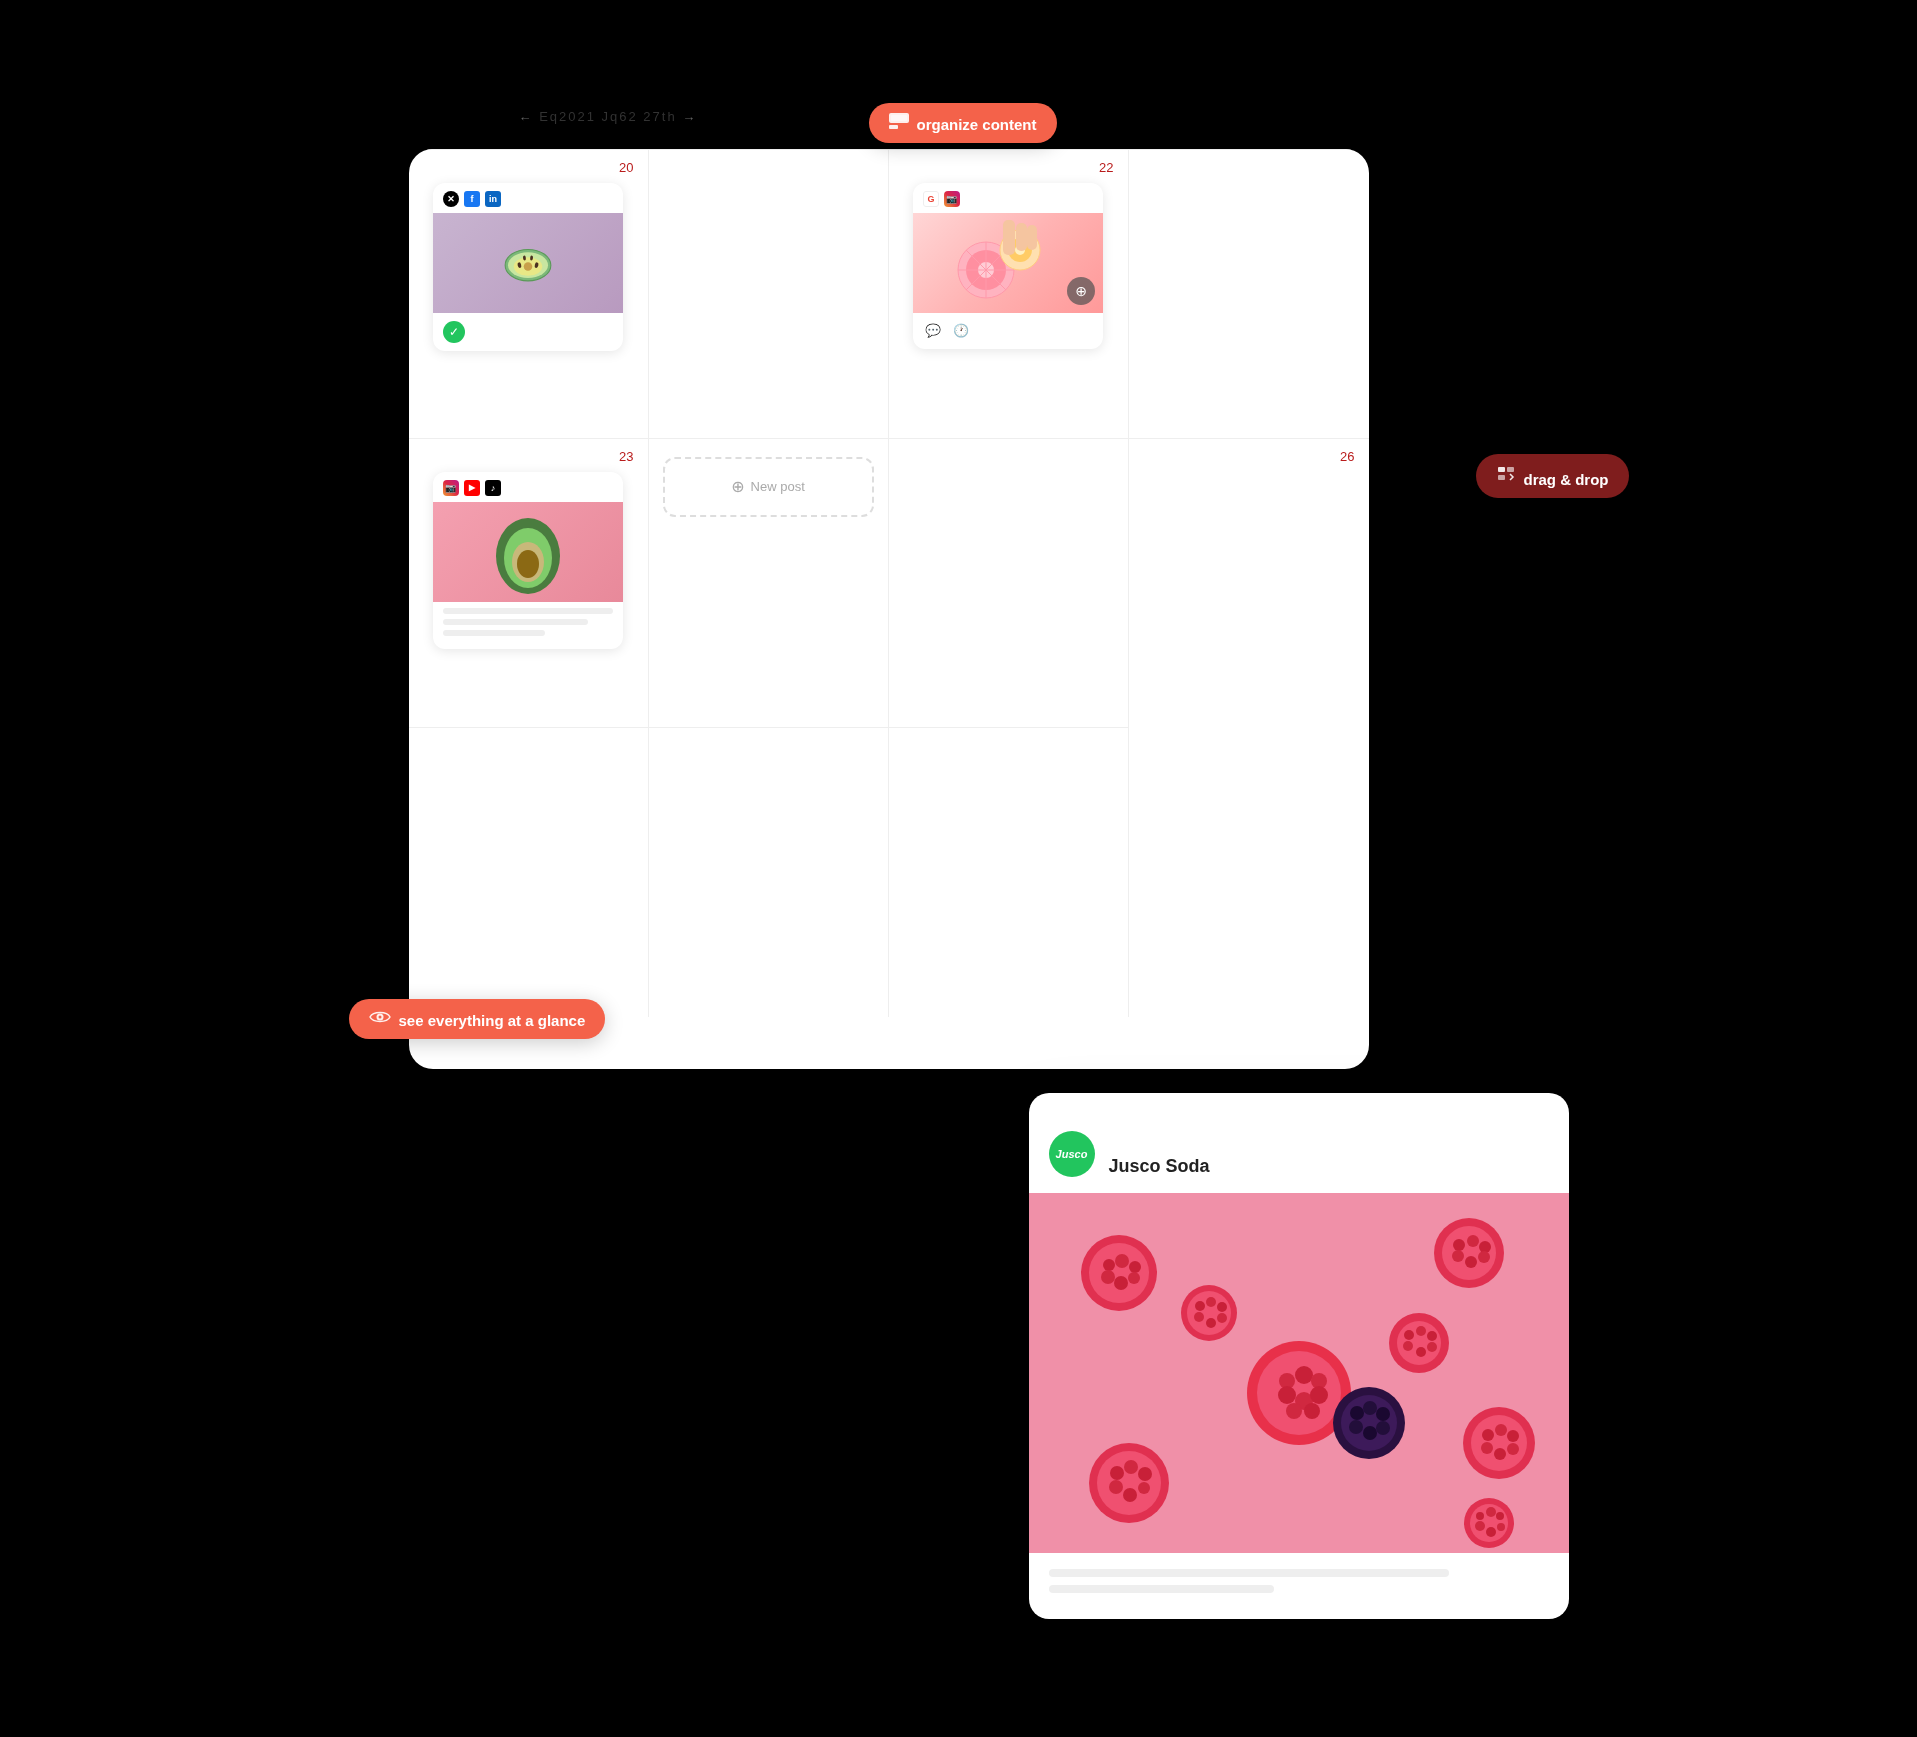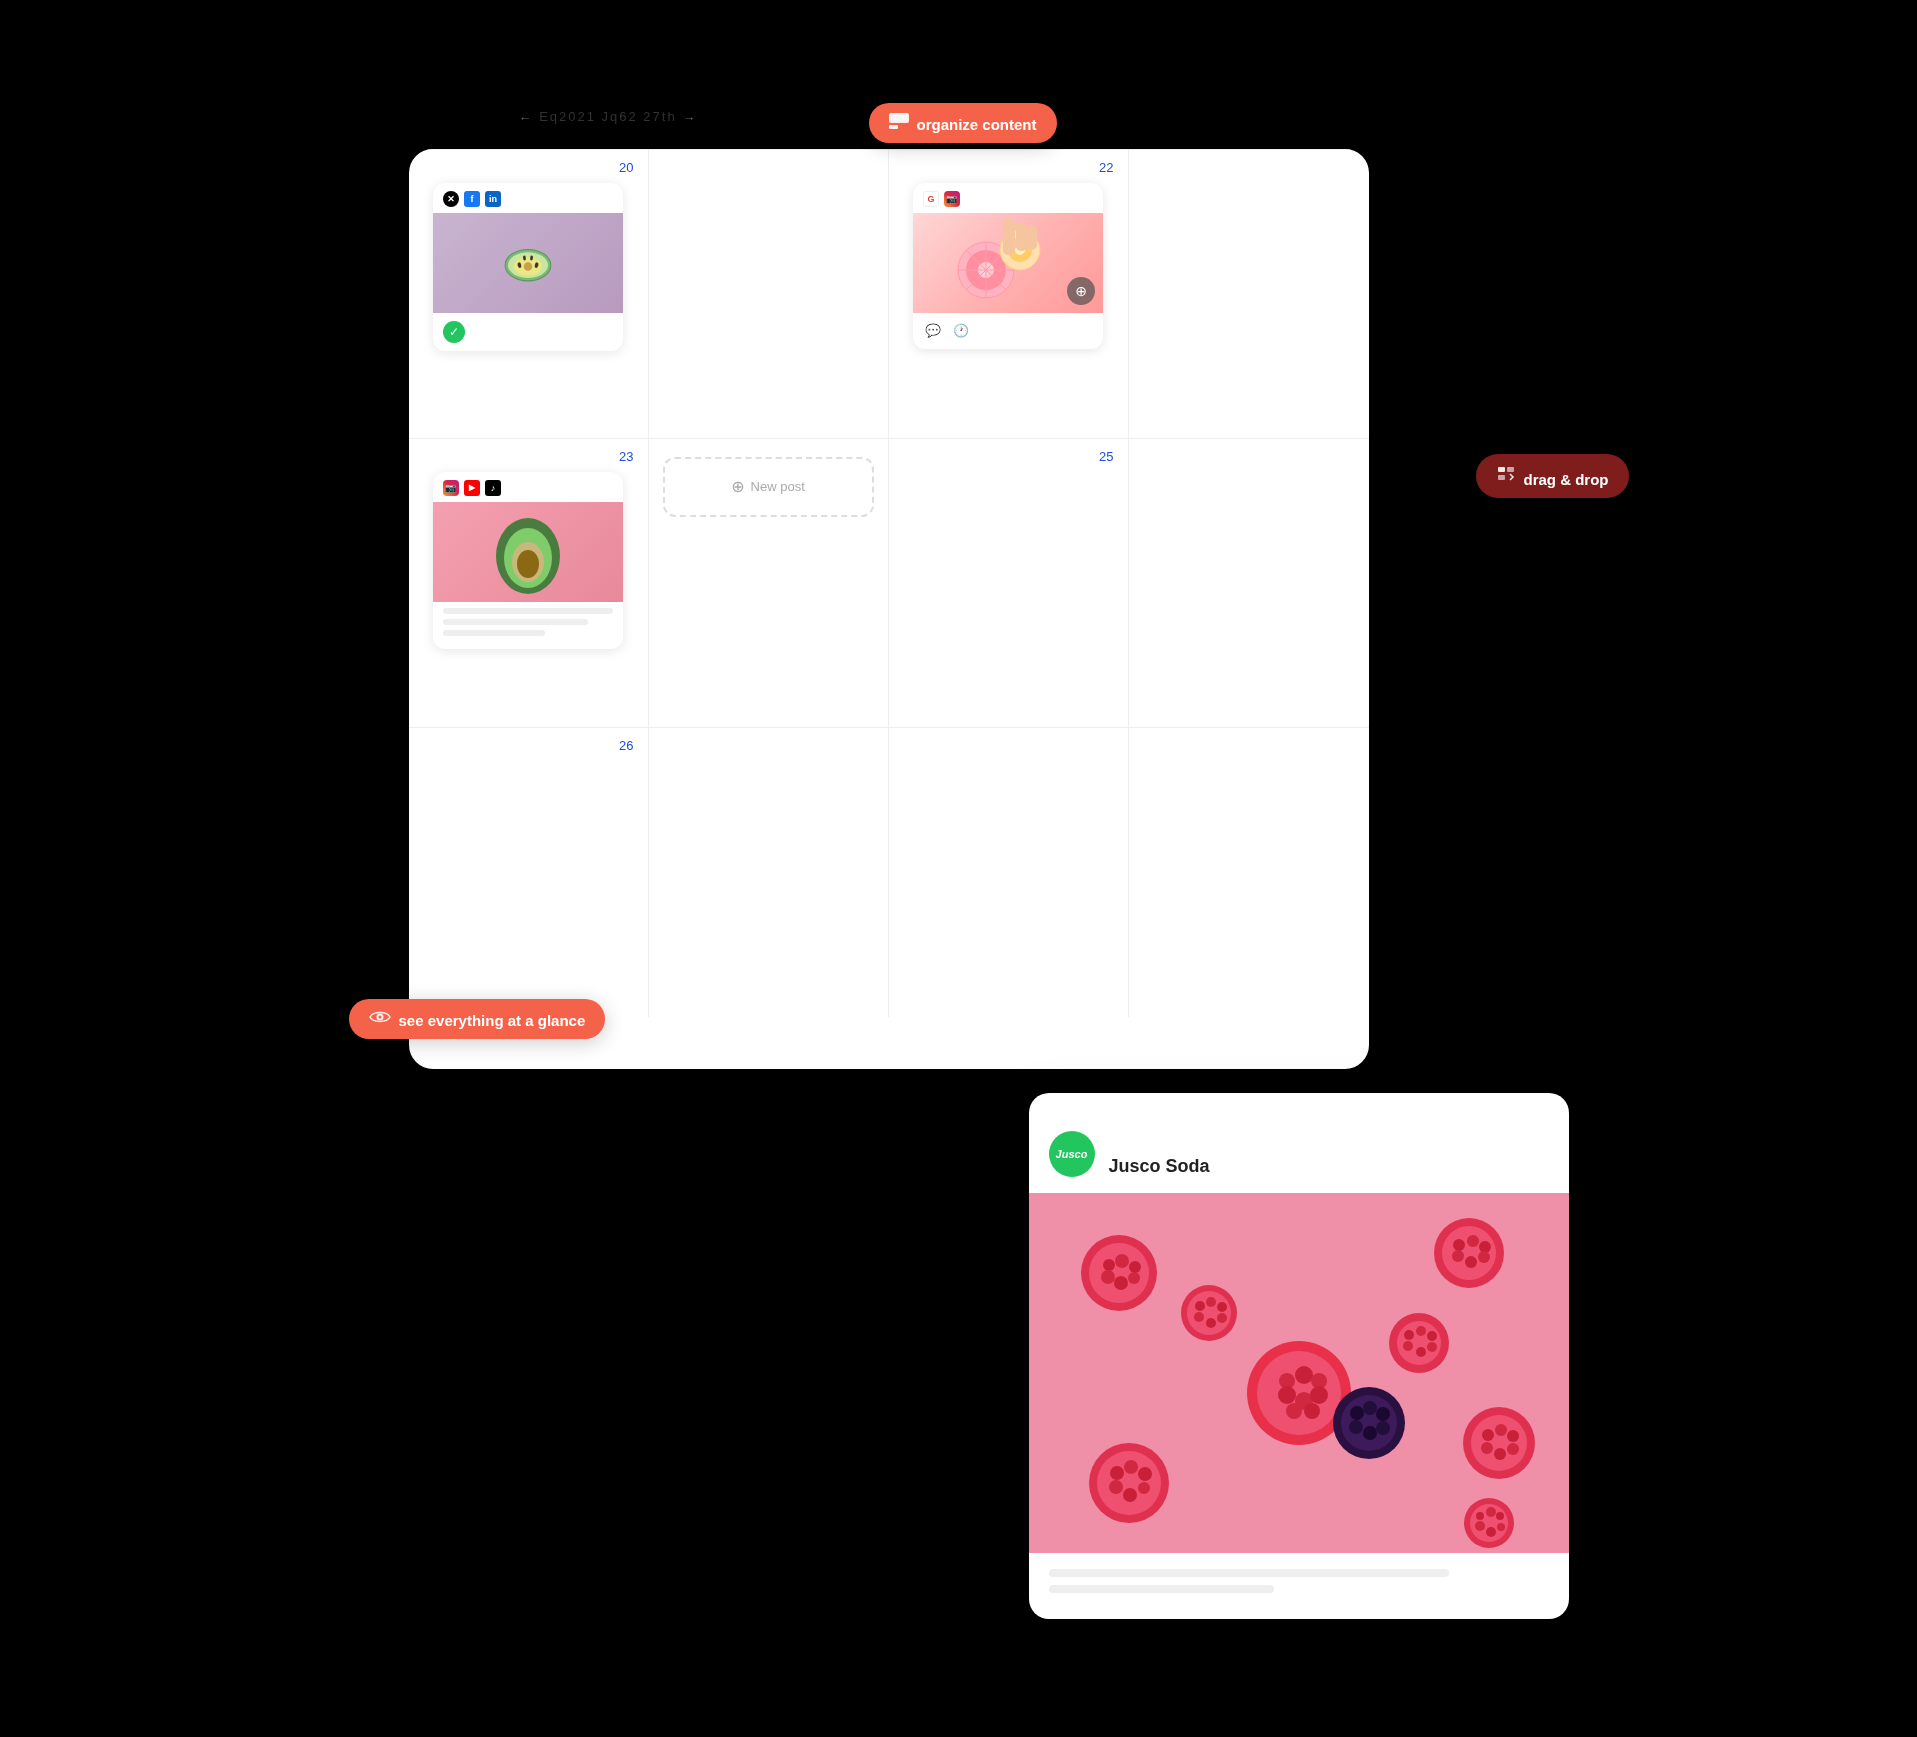--- a/index.html
+++ b/index.html
@@ -48,21 +48,21 @@
       padding: 10px 14px;
       position: relative;
       min-height: 270px;
     }
 
     .cal-cell:nth-child(4n) { border-right: none; }
     .cal-cell:nth-last-child(-n+4) { border-bottom: none; }
 
     .cal-day-num {
       font-size: 13px;
-      color: #1d4ed8;
+      color: #b91c1c;
       font-weight: 400;
       text-align: right;
       margin-bottom: 8px;
     }
 
     
     .post-card {
       background: #fff;
       border-radius: 12px;
       box-shadow: 0 2px 12px rgba(0,0,0,0.1);
@@ -431,23 +431,20 @@
         </div>
       </div>
 
       <div class="cal-cell">
         <div class="new-post-cell">
           <span style="font-size:16px;">⊕</span>
           <span>New post</span>
         </div>
       </div>
 
-      <div class="cal-cell">
-        <div class="cal-day-num">25</div>
-      </div>
 
       <div class="cal-cell"></div>
 
       <div class="cal-cell">
         <div class="cal-day-num">26</div>
       </div>
       <div class="cal-cell"></div>
       <div class="cal-cell"></div>
       <div class="cal-cell"></div>
 

